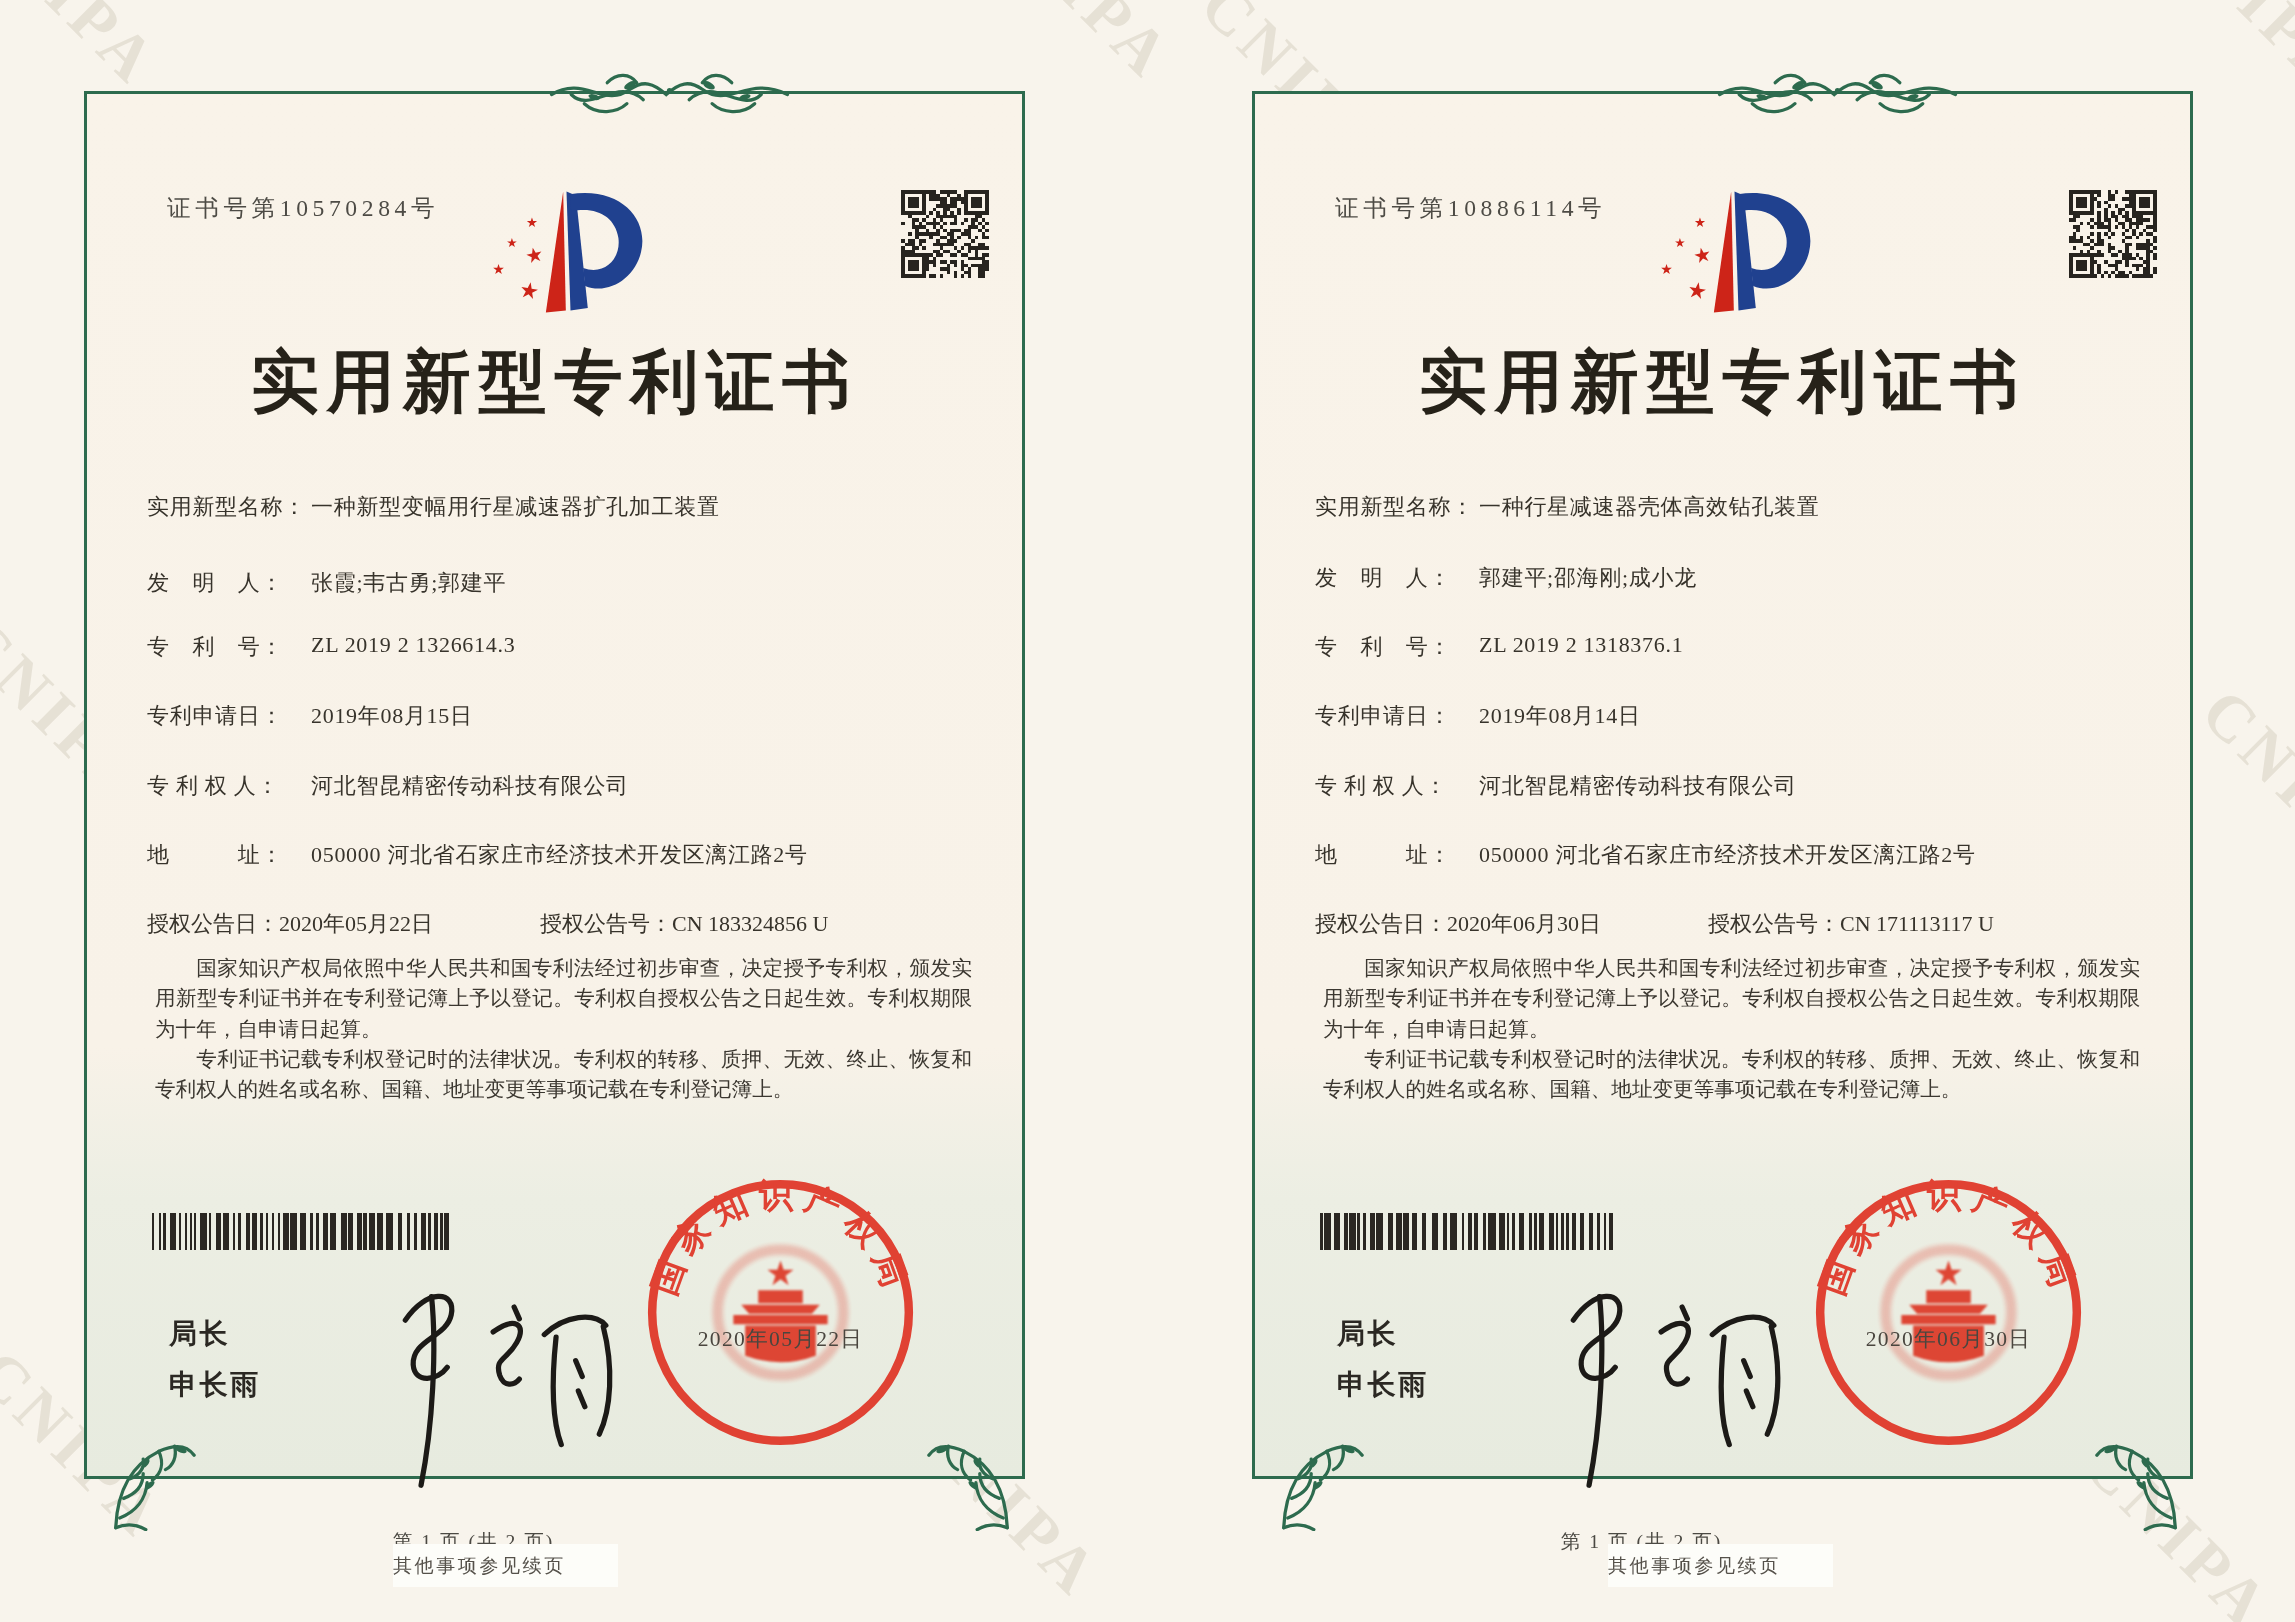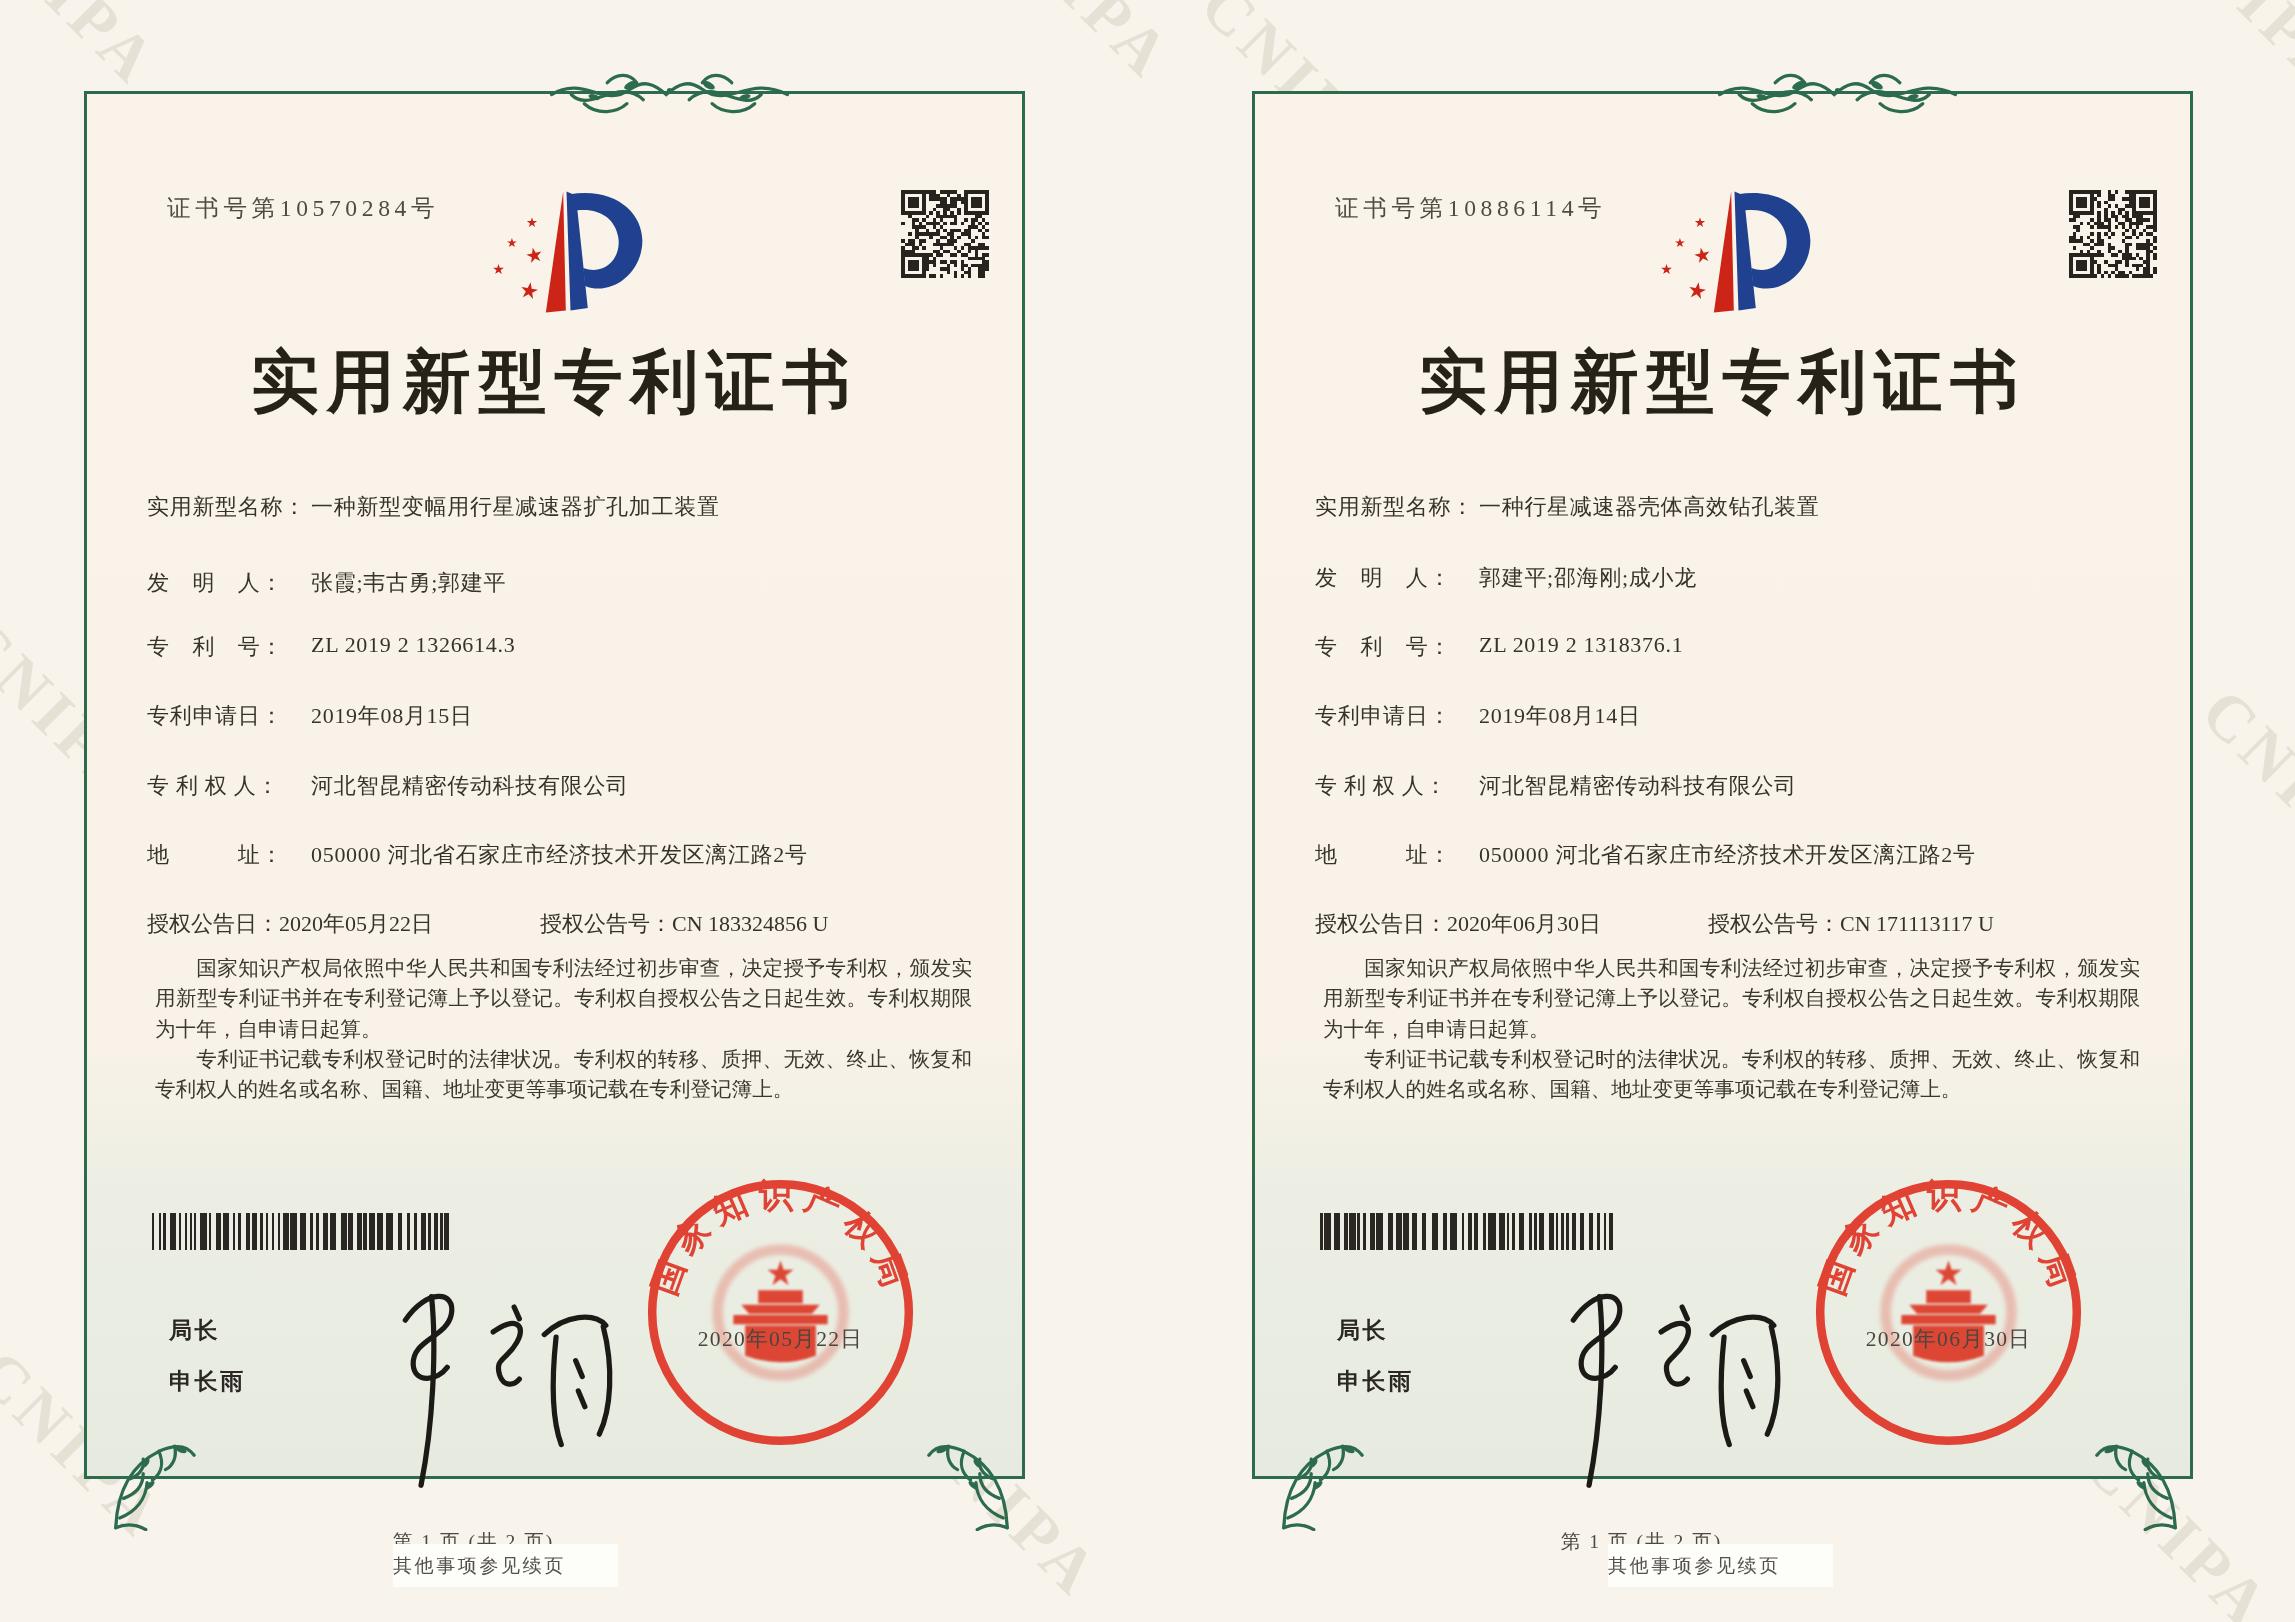--- a/index.html
+++ b/index.html
@@ -34,21 +34,21 @@
 
   .bodytext{position:absolute;left:68px;top:859px;width:817px;font-size:20.6px;line-height:1.47;
             color:#3b3730;text-align:justify;}
   .bodytext p{margin:0;text-indent:2em;}
 
   .barcode{position:absolute;left:65px;top:1119px;width:302px;height:37px;display:flex;
            align-items:stretch;filter:blur(0.5px);}
   .barcode span{display:block;height:100%;}
   .barcode .b{background:#2a2722;}
 
-  .director{position:absolute;left:82px;font-size:23px;font-weight:bold;color:#2b2823;letter-spacing:2.6px;}
+  .director{position:absolute;left:82px;font-size:28px;font-weight:bold;color:#2b2823;letter-spacing:2.6px;}
   .dir1{top:1221px;} .dir2{top:1272px;}
 
   .sig{position:absolute;left:241px;top:1175px;width:308px;height:236px;}
 
   .seal{position:absolute;left:556px;top:1081px;width:275px;height:275px;}
   .seal svg{position:absolute;left:0;top:0;}
   .seal-date{position:absolute;left:0;top:149px;width:100%;text-align:center;
              font-size:21.6px;color:#4a463f;letter-spacing:1.3px;filter:blur(0.3px);}
 
   .pageno{position:absolute;left:262px;top:1434px;width:249px;text-align:center;

